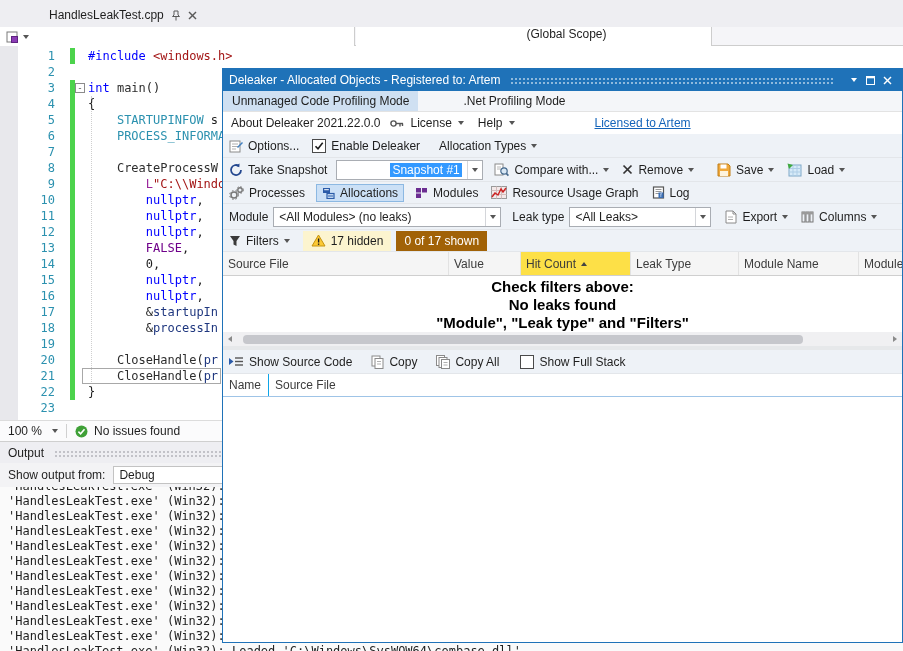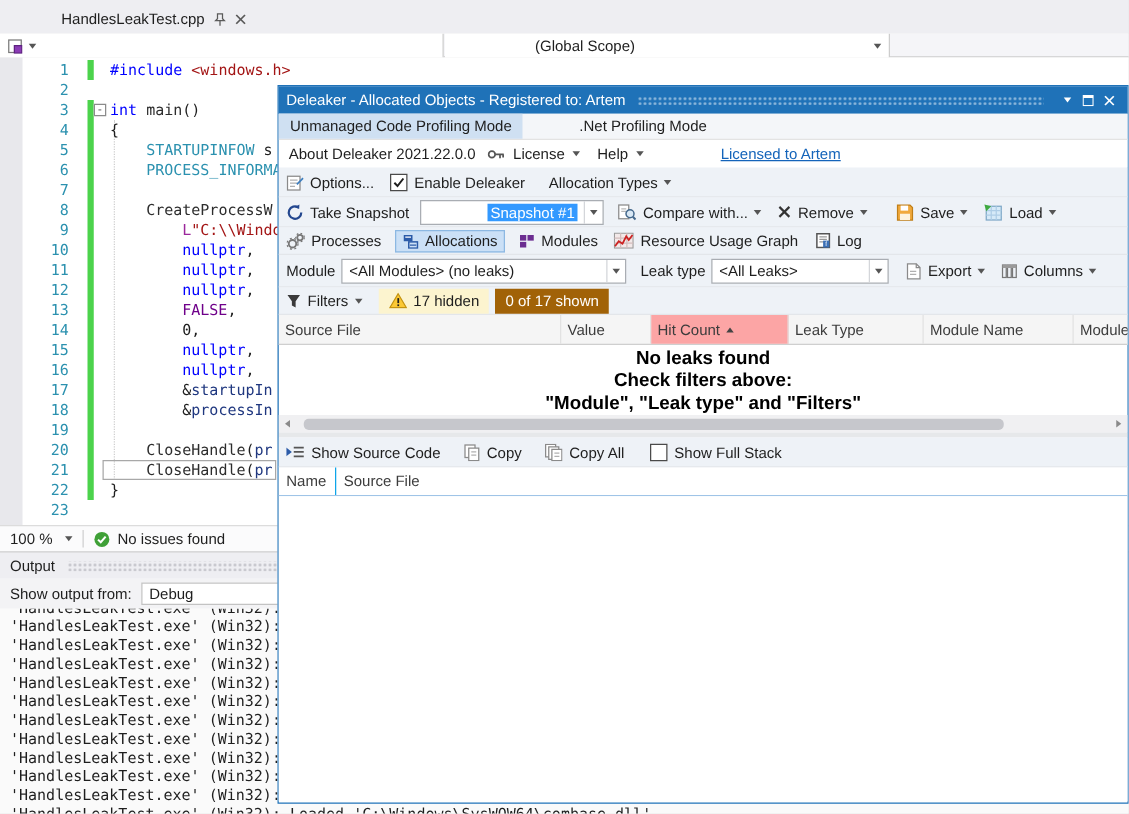--- a/index.html
+++ b/index.html
@@ -56,21 +56,21 @@
   .combo .txt{flex:1;padding:0 5px;white-space:nowrap;overflow:hidden;}
   .combo .drop{width:15px;align-self:stretch;display:flex;align-items:center;justify-content:center;border-left:1px solid #d4d6da;}
   .sel-hl{background:#3399ff;color:#fff;padding:1px 2px;margin-left:48px;}
   .view-btn{display:flex;align-items:center;gap:5px;padding:2px 6px;}
   .view-btn.sel{background:#cbe0f6;border:1px solid #8cb8e2;padding:1px 5px;}
   .chip{display:flex;align-items:center;height:20px;padding:0 8px;gap:5px;}
   .chip.warn{background:#fcf4cf;color:#1e1e1e;}
   .chip.shown{background:#a16207;color:#fff;}
   .grid-head{height:24px;display:flex;border-bottom:1px solid #cfcfcf;background:#f5f5f5;}
   .gh-cell{display:flex;align-items:center;padding:0 5px;border-right:1px solid #e2e2e2;color:#3c3c3c;overflow:hidden;white-space:nowrap;}
-  .gh-cell.sorted{background:#fca5a5;}
+  .gh-cell.sorted{background:#fde047;}
   .msg-area{height:56px;overflow:hidden;text-align:center;font-weight:bold;font-size:15px;line-height:18px;padding-top:2px;color:#000;}
   .hscroll{height:14px;background:#f0f0f2;display:flex;align-items:center;}
   .hs-btn{width:14px;height:14px;display:flex;align-items:center;justify-content:center;}
   .hs-thumb{height:9px;background:#c6c7cc;border-radius:4px;margin-left:6px;width:560px;}
   .splitter{height:4px;background:#e6e8ea;}
   .stack-head{height:23px;display:flex;background:#fff;border-bottom:1px solid #9fc4e7;}
   .sh-cell{display:flex;align-items:center;padding:0 6px;border-right:1px solid #0ea5e9;color:#3c3c3c;}
   .checkbox{width:14px;height:14px;background:#fff;border:1px solid #4a4a4a;display:inline-flex;align-items:center;justify-content:center;}
   .vdiv{width:1px;height:14px;background:#d0d0d0;margin:0 8px;}
   .icon{display:inline-flex;align-items:center;justify-content:center;flex:none;}
@@ -101,21 +101,21 @@
   <div class="abs navbar">
     <div class="nav-combo" style="left:0;width:355px;">
       <span class="icon">
         <svg width="12" height="12" viewBox="0 0 12 12">
             <rect x="1" y="1" width="10" height="10" fill="#fff" stroke="#7a7a7a"></rect>
             <rect x="5.5" y="5.5" width="6" height="6" fill="#8b3cb5" stroke="#5e2380"></rect>
           </svg>
       </span>
       <span class="caret"></span>
     </div>
-    <div class="nav-combo" style="left:356px;width:356px;padding-left:72px;">
+    <div class="nav-combo" style="left:356px;width:356px;padding-left:72px;flex-direction:column;">
       <span style="flex:1">(Global Scope)</span>
       <span class="caret"></span>
     </div>
   </div>
 
   <div class="abs editor">
     <div class="gutter"></div>
     <div class="chbar" style="top:2px;height:16px;"></div>
     <div class="chbar" style="top:34px;height:320px;"></div>
     <div class="indent-guide" style="top:50px;height:288px;"></div>
@@ -295,21 +295,21 @@
             <circle cx="3.5" cy="4.5" r="2.6" fill="none" stroke="#555" stroke-width="1.4"></circle>
             <line x1="6" y1="4.5" x2="13" y2="4.5" stroke="#555" stroke-width="1.4"></line>
             <line x1="10" y1="4.5" x2="10" y2="7.5" stroke="#555" stroke-width="1.4"></line>
             <line x1="12.5" y1="4.5" x2="12.5" y2="7" stroke="#555" stroke-width="1.4"></line>
           </svg>
       </span>
       <span>License</span>
       <span class="caret"></span>
       <span style="margin-left:8px;">Help</span>
       <span class="caret"></span>
-      <a class="link" style="margin-left:56px;">Licensed to Artem</a>
+      <a class="link" style="margin-left:74px;">Licensed to Artem</a>
     </div>
 
     <div class="tbrow" style="height:24px;">
       <span class="icon">
         <svg width="14" height="14" viewBox="0 0 14 14">
             <rect x="1" y="2" width="10" height="11" fill="#fff" stroke="#8a8a8a"></rect>
             <line x1="3" y1="5" x2="9" y2="5" stroke="#b0b0b0"></line>
             <line x1="3" y1="7.5" x2="9" y2="7.5" stroke="#b0b0b0"></line>
             <line x1="3" y1="10" x2="7" y2="10" stroke="#b0b0b0"></line>
             <path d="M8 8 L13 3 L14 4 L9 9 Z" fill="#3f7fbf"></path>
@@ -511,22 +511,22 @@
         </span>
         <span class="gh-cell" style="width: 120px;">
           <span>Module Name</span>
         </span>
         <span class="gh-cell" style="flex: 1 1 0%; border-right: none;">
           <span>Module</span>
         </span>
       </div>
 
     <div class="msg-area">
+      <div>Check filters above:</div>
       <div>No leaks found</div>
-      <div>Check filters above:</div>
       <div>"Module", "Leak type" and "Filters"</div>
     </div>
 
     <div class="hscroll">
       <span class="hs-btn">
           <span style="width:0;height:0;border-top:3.5px solid transparent;border-bottom:3.5px solid transparent;border-right:4px solid #8a8a8a;"></span>
         </span>
       <span class="hs-thumb"></span>
       <span style="flex:1"></span>
       <span class="hs-btn">

